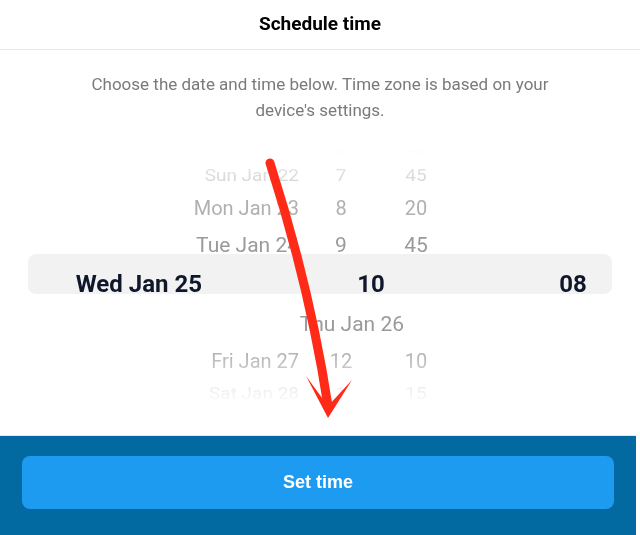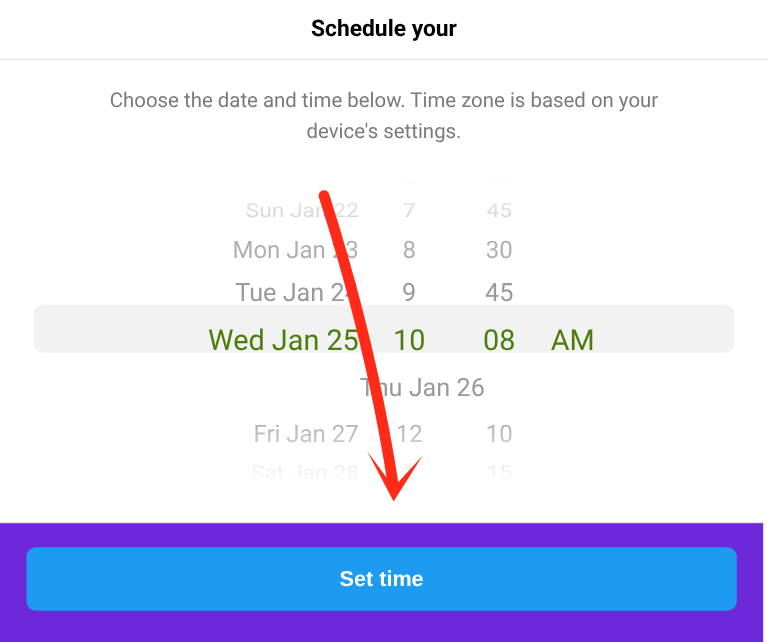--- a/index.html
+++ b/index.html
@@ -43,22 +43,23 @@
     .col-date { width: 180px; text-align: right; padding-right: 6px; }
     .col-hour { width: 72px; text-align: center; }
     .col-min  { width: 78px; text-align: center; }
     .col-ampm { width: 60px; text-align: left; padding-left: 4px; }
     .picker-row span {
       display: inline-block;
     }
     
     .sel {
       font-size: 24px;
-      font-weight: 400;
-      color: #4d7c0f;
+      font-weight: 700;
+      color: #0f172a;
+      justify-content: space-between;
     }
     .d1 { font-size: 21px; color: #9a9a9a; }
     .d2 { font-size: 20px; color: #b0b0b0; }
     .d3 { font-size: 19px; color: #c8c8c8; transform: scaleY(0.85); }
     .d5 { font-size: 15px; color: #ececec; transform: scaleY(0.4); }
     .selected-bg {
       position: absolute;
       left: 0; right: 0;
       top: 113px;
       height: 40px;
@@ -80,21 +81,21 @@
     }
     .fade-top { top: 0; background: linear-gradient(#fff, rgba(255,255,255,0)); }
     .fade-bottom { bottom: 0; background: linear-gradient(rgba(255,255,255,0), #fff); }
     .h28 { height: 28px; }
     .h20 { height: 20px; }
     .footer {
       position: absolute;
       left: 0; right: 4px; bottom: 0;
       border-top: 1px solid #e6e6e6;
       padding: 20px 22px 26px 22px;
-      background: #6d28d9;
+      background: #0369a1;
     }
     .primary-btn {
       width: 100%;
       background: #1d9bf0;
       border: none;
       border-radius: 8px;
       color: #fff;
       font-size: 18px;
       font-weight: 600;
       padding: 16px 0;
@@ -103,21 +104,21 @@
     .arrow {
       position: absolute;
       z-index: 5;
       pointer-events: none;
     }
   </style>
 </head>
 <body>
 
 <div class="header">
-  <h1>Schedule your</h1>
+  <h1>Schedule time</h1>
 </div>
 
 <div class="instructions">Choose the date and time below. Time zone is based on your device's settings.</div>
 
 <div class="picker-wrap">
   <div class="selected-bg"></div>
   <div class="fade-top"></div>
   <div class="fade-bottom"></div>
   <div class="picker-rows">
 
@@ -131,36 +132,35 @@
     <div class="picker-row h28 d3">
       <span class="col-date">Sun Jan 22</span>
       <span class="col-hour">7</span>
       <span class="col-min">45</span>
       <span class="col-ampm"></span>
     </div>
 
     <div class="picker-row d2">
       <span class="col-date">Mon Jan 23</span>
       <span class="col-hour">8</span>
-      <span class="col-min">30</span>
+      <span class="col-min">20</span>
       <span class="col-ampm"></span>
     </div>
 
     <div class="picker-row d1">
       <span class="col-date">Tue Jan 24</span>
       <span class="col-hour">9</span>
       <span class="col-min">45</span>
       <span class="col-ampm"></span>
     </div>
 
     <div class="picker-row sel" style="height:42px">
       <span class="col-date">Wed Jan 25</span>
       <span class="col-hour">10</span>
       <span class="col-min">08</span>
-      <span class="col-ampm">AM</span>
     </div>
 
     <div class="picker-row d1">
       <span class="col-date">Thu Jan 26</span>
     </div>
 
     <div class="picker-row d2">
       <span class="col-date">Fri Jan 27</span>
       <span class="col-hour">12</span>
       <span class="col-min">10</span>

